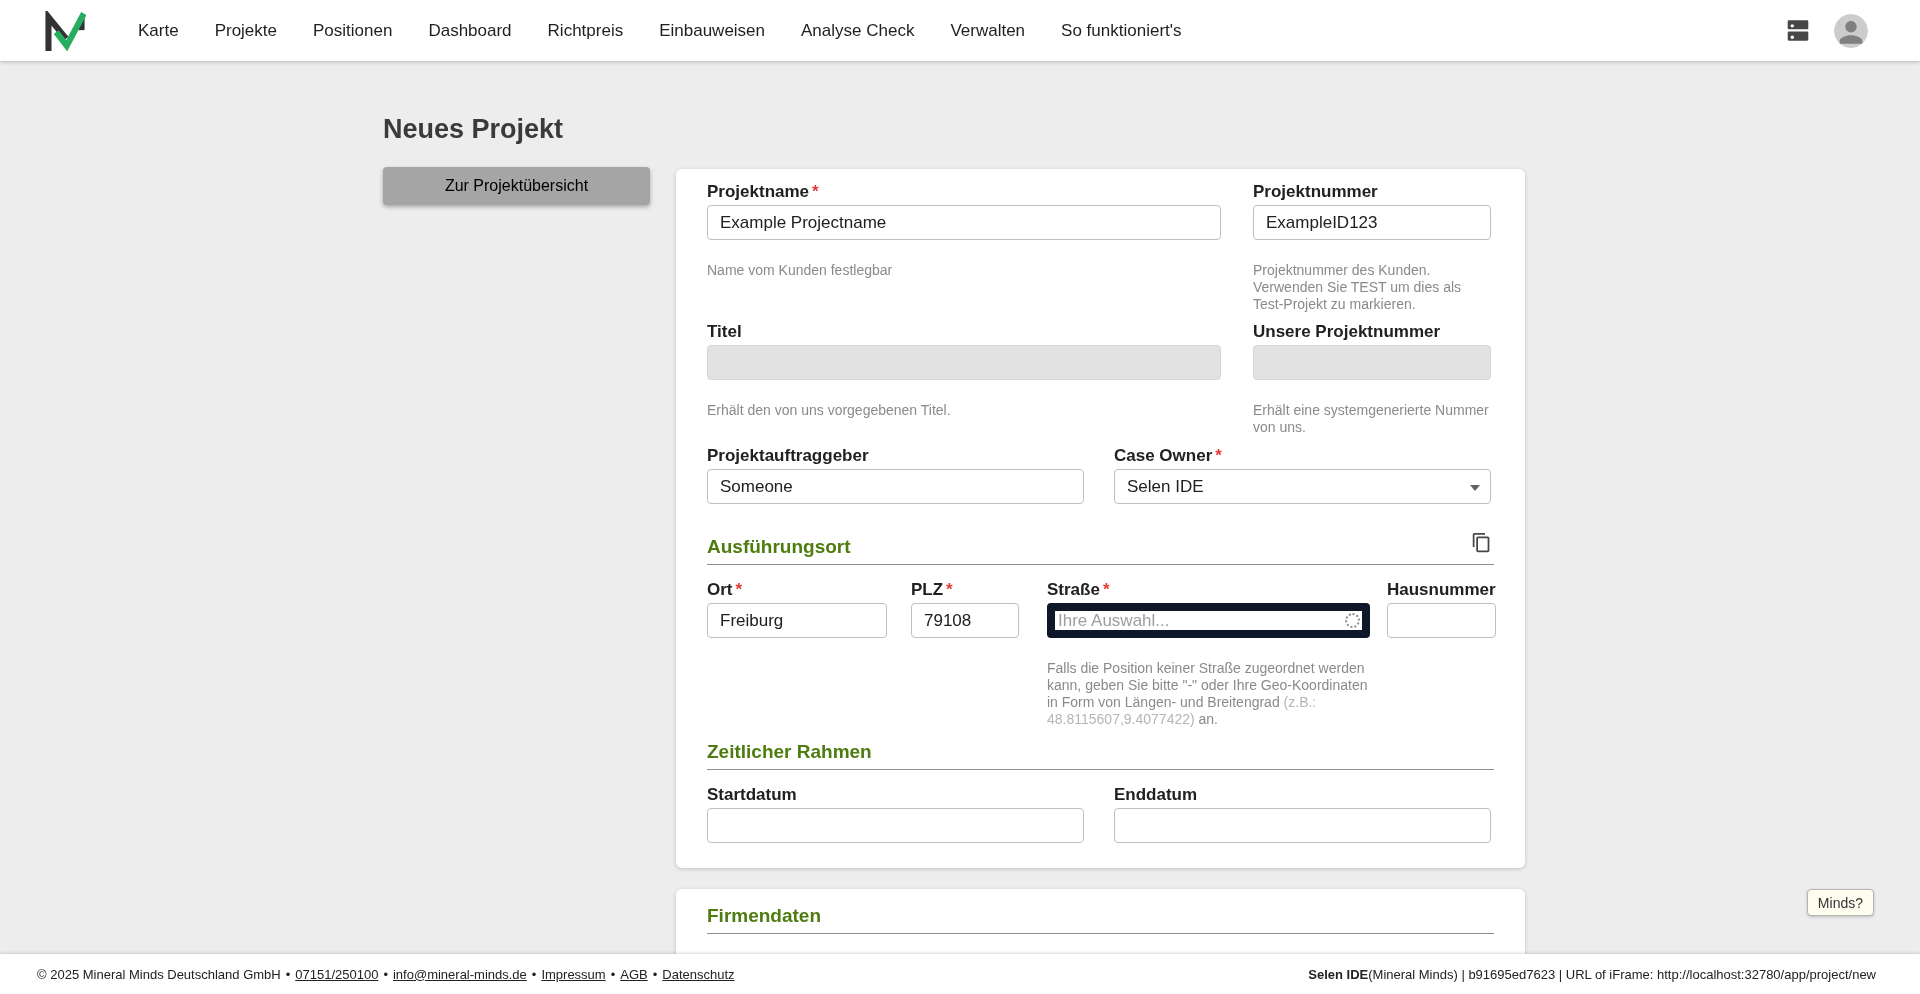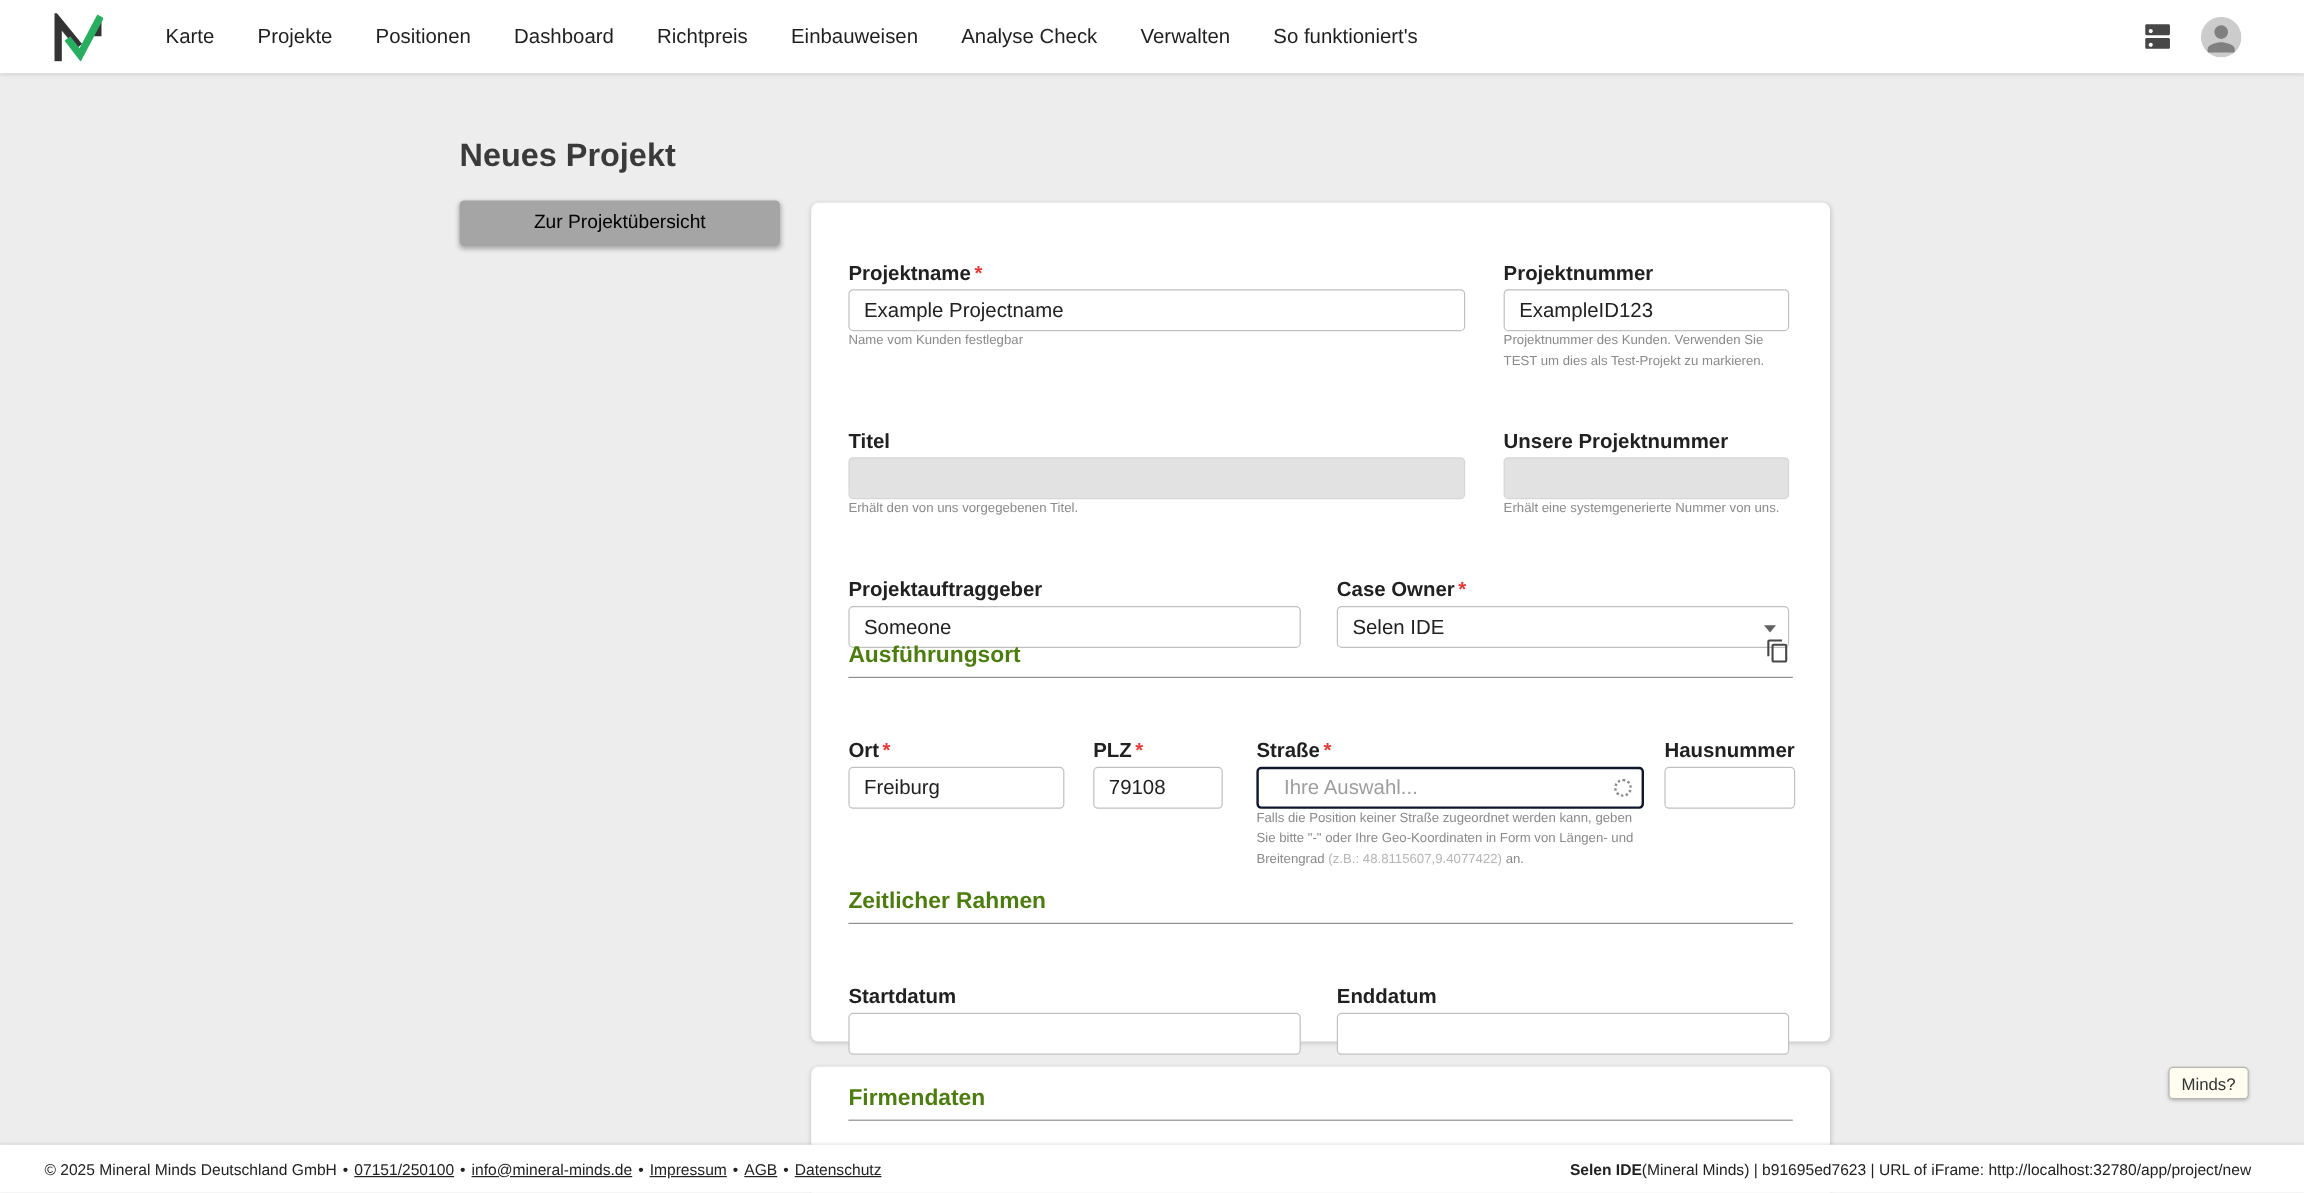--- a/index.html
+++ b/index.html
@@ -42,32 +42,32 @@
   .card{
     position:absolute;background:#fff;border-radius:6px;
     box-shadow:0 1px 4px rgba(0,0,0,.18);
   }
   .card1{left:676px;top:169px;width:849px;height:699px}
   .card2{left:676px;top:889px;width:849px;height:121px}
   
   .fb{position:absolute}
   .field-label{
     display:block;font-size:17px;font-weight:700;color:#212121;
-    line-height:20px;margin-bottom:3px;white-space:nowrap;margin-top:36px;
+    line-height:20px;margin-bottom:3px;white-space:nowrap;
   }
   .req{color:#e53935;margin-left:3px;font-weight:700}
   .tinput{
     width:100%;height:35px;border:1px solid #c0c0c0;border-radius:4px;
     padding:0 12px;font-size:17px;font-family:inherit;color:#212121;
     background:#fff;outline:none;
   }
   .tinput::placeholder{color:#9e9e9e}
   .tinput:disabled{background:#e2e2e2;border-color:#d6d6d6}
-  .tinput.focused{border:2px solid #0f172a;padding:0 21px}
-  .helper{font-size:11px;color:#8a8a8a;line-height:17px;margin-top:0}
+  .tinput.focused{border:8px solid #0f172a;padding:0 3px}
+  .helper{font-size:14px;color:#8a8a8a;line-height:17px;margin-top:22px}
   .helper-light{color:#b5b5b5}
   .strasse-helper{width:332px}
   .input-wrap{position:relative}
   .spinner{
     position:absolute;right:10px;top:10px;width:15px;height:15px;
     border-radius:50%;border:2px dotted #8a8a8a;
     animation:spin 1.2s linear infinite;
   }
   @keyframes spin{to{transform:rotate(360deg)}}
   .select{

